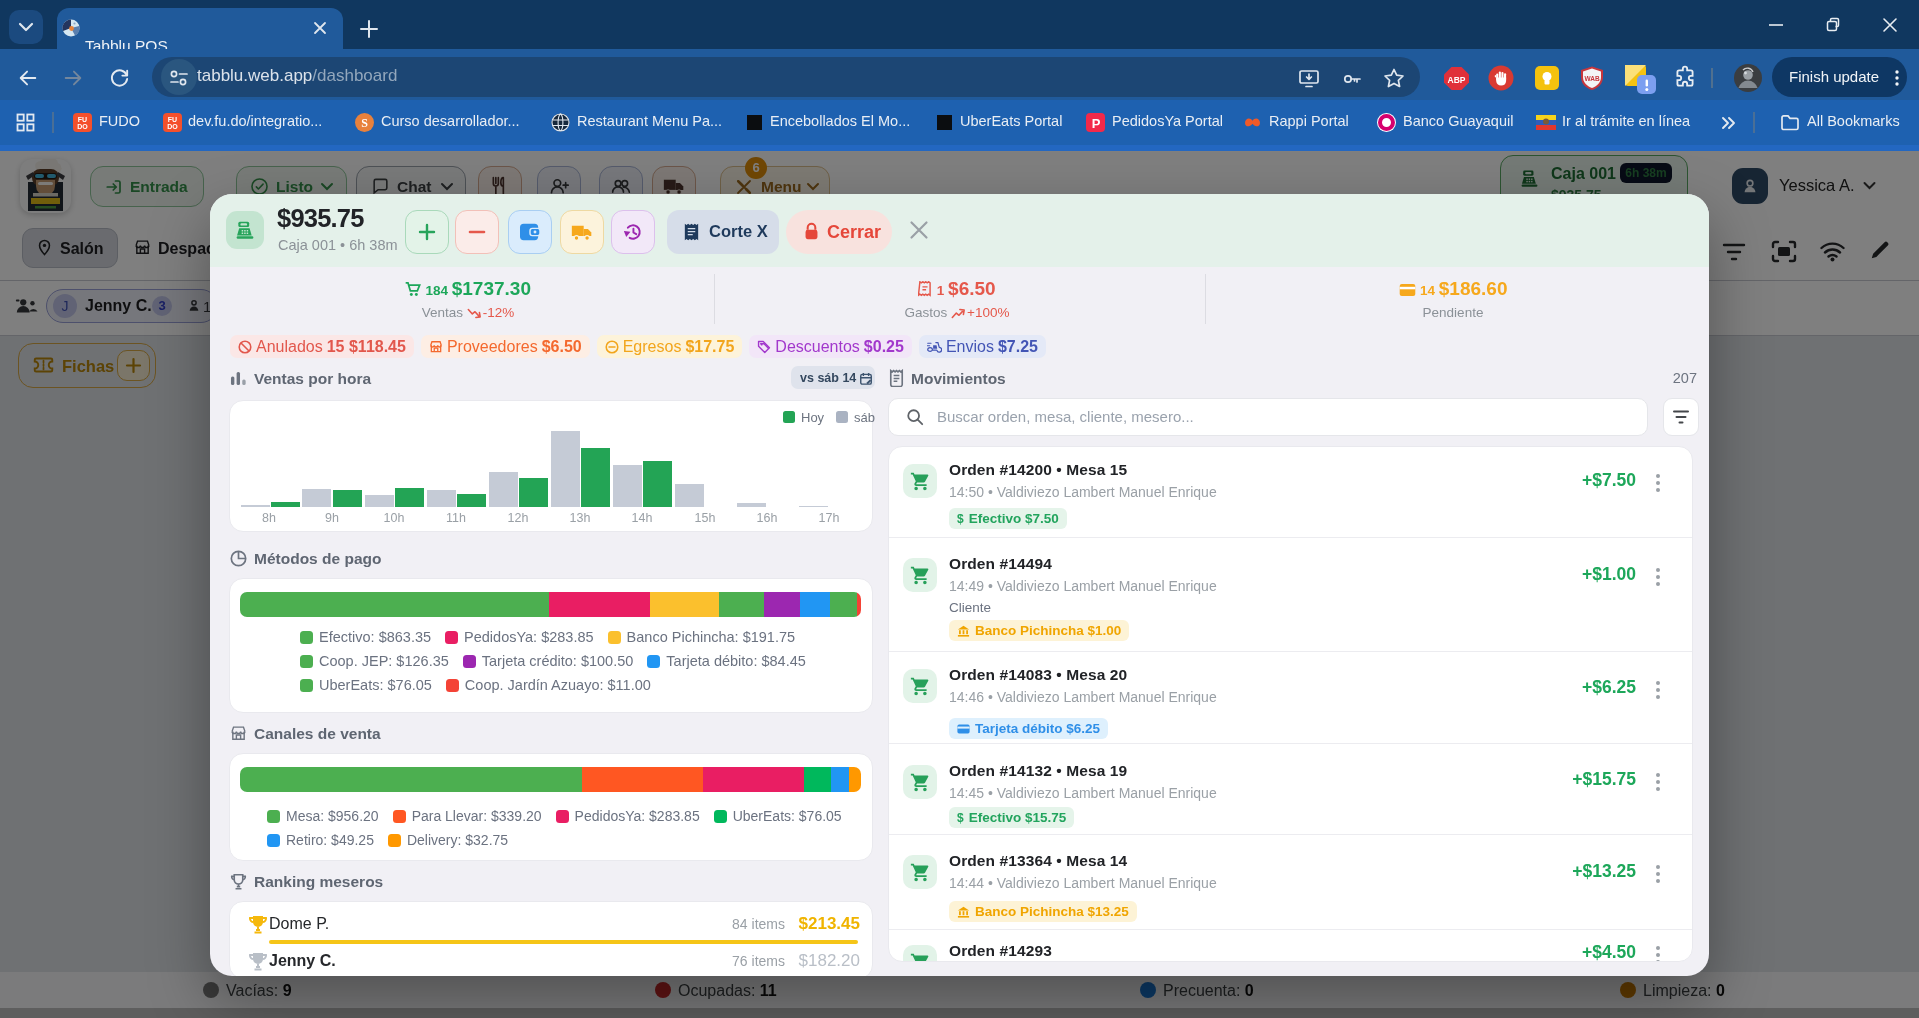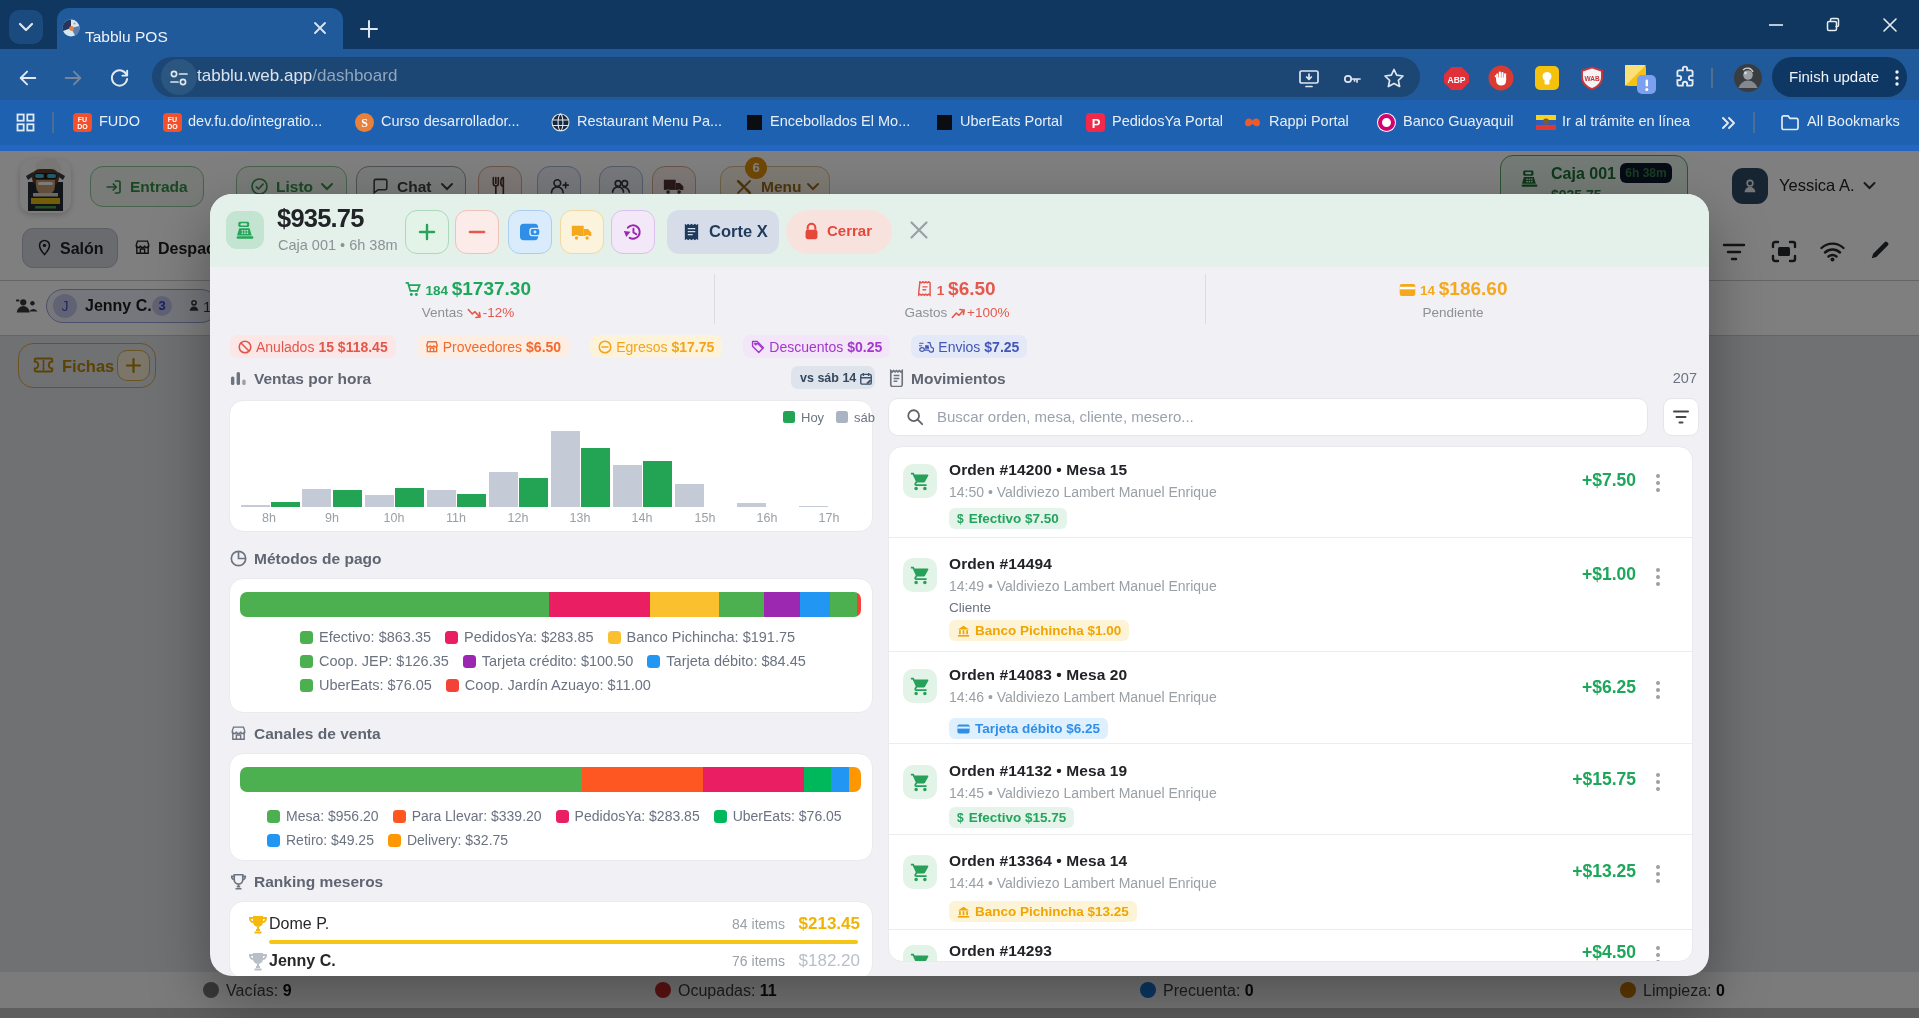--- a/index.html
+++ b/index.html
@@ -49,21 +49,21 @@
     </svg>
   </div>
   <div class="abs" id="tab">
     <svg class="abs" style="left:5px;top:11px" width="18" height="18" viewBox="0 0 18 18">
       <circle cx="9" cy="9" r="8.5" fill="#d5e7f2"></circle>
       <path d="M9 0.5 A8.5 8.5 0 0 0 1 12 L9 9 Z" fill="#24355e"></path>
       <path d="M13 16.5 A8.5 8.5 0 0 0 17.2 7 L9 9 Z" fill="#5a7fae"></path>
       <circle cx="9.5" cy="9.5" r="2.4" fill="#e8833a"></circle>
       <circle cx="12.5" cy="4.5" r="1.1" fill="#8aa8c8"></circle>
     </svg>
-    <span class="abs" style="left:28px;top:20px;font-size:15.5px;color:#eef2f6">Tabblu POS</span>
+    <span class="abs" style="left:28px;top:29px;font-size:15.5px;color:#eef2f6">Tabblu POS</span>
     <svg class="abs" style="left:255px;top:12px" width="16" height="16" viewBox="0 0 16 16">
       <path d="M3 3 L13 13 M13 3 L3 13" stroke="#dfe6ee" stroke-width="1.8" stroke-linecap="round"></path>
     </svg>
   </div>
   <svg class="abs" style="left:357px;top:17px" width="24" height="24" viewBox="0 0 24 24">
     <path d="M12 4 V20 M4 12 H20" stroke="#dfe6ee" stroke-width="2" stroke-linecap="round"></path>
   </svg>
 
   <svg class="abs" style="left:1765px;top:14px" width="22" height="22" viewBox="0 0 22 22">
     <path d="M4 11 H18" stroke="#e8edf2" stroke-width="1.6"></path>
@@ -473,21 +473,21 @@
       <g stroke="#d2dbe8" stroke-width="1.5">
         <path d="M6.5 8 h9 M6.5 11.5 h9 M6.5 15 h6"></path>
       </g>
     </svg>
     <span class="abs" style="left:499px;top:28px;font-size:16.5px;font-weight:bold;color:#1f3a5c">Corte X</span>
     <div class="abs" style="left:576px;top:16px;width:106px;height:44px;background:#f8e2de;border-radius:22px"></div>
     <svg class="abs" style="left:593px;top:28px" width="17" height="19" viewBox="0 0 20 22">
       <path d="M5.5 9 V6.5 a4.5 4.5 0 0 1 9 0 V9" fill="none" stroke="#e5473a" stroke-width="2.4"></path>
       <rect x="3" y="9" width="14" height="11" rx="2.5" fill="#e5473a"></rect>
     </svg>
-    <span class="abs" style="left:617px;top:28px;font-size:15px;font-weight:bold;color:#e5473a">Cerrar</span>
+    <span class="abs" style="left:617px;top:28px;font-size:18px;font-weight:bold;color:#e5473a">Cerrar</span>
     <svg class="abs" style="left:697px;top:24px" width="24" height="24" viewBox="0 0 24 24">
       <path d="M4.5 4.5 L19.5 19.5 M19.5 4.5 L4.5 19.5" stroke="#9aa0a6" stroke-width="2.2" stroke-linecap="round"></path>
     </svg>
 
     <div class="abs" style="left:160px;top:84px;width:196px;height:40px;text-align:center;white-space:nowrap">
       <svg style="display:inline;vertical-align:-2px" width="16" height="15" viewBox="0 0 24 22">
         <path d="M1 1 h3.5 l1 3.5 m0 0 L8 13 h10.5 L22 4.5 Z" fill="none" stroke="#1da75a" stroke-width="2.6"></path>
         <circle cx="9.5" cy="18.5" r="2.2" fill="#1da75a"></circle>
         <circle cx="17" cy="18.5" r="2.2" fill="#1da75a"></circle>
       </svg>
@@ -513,21 +513,21 @@
     <div class="abs" style="left:1145px;top:84px;width:196px;height:40px;text-align:center;white-space:nowrap">
       <svg style="display:inline;vertical-align:-2px" width="17" height="14" viewBox="0 0 24 19">
         <rect x="1" y="1" width="22" height="17" rx="3" fill="#f6a81c"></rect>
         <rect x="1" y="5" width="22" height="3.5" fill="#fff"></rect>
       </svg>
       <span style="font-size:13.5px;font-weight:bold;color:#f6a81c"> 14 </span>
       <span style="font-size:19px;font-weight:bold;color:#f6a81c">$186.60</span><br>
       <span style="font-size:13.5px;color:#8b9197;position:relative;top:3px">Pendiente</span>
     </div>
 
-    <div class="abs" style="left:20px;top:141px;height:23px;display:flex;gap:21px;font-size:14px;white-space:nowrap">
+    <div class="abs" style="left:20px;top:141px;height:23px;display:flex;gap:7px;font-size:16px;white-space:nowrap">
       <div style="display:flex;align-items:center;gap:4px;background:#fbe7e6;border-radius:7px;padding:0 8px;color:#e2574c">
         <svg width="14" height="14" viewBox="0 0 16 16">
           <circle cx="8" cy="8" r="6.6" fill="none" stroke="#e2574c" stroke-width="1.8"></circle>
           <path d="M3.4 3.4 L12.6 12.6" stroke="#e2574c" stroke-width="1.8"></path>
         </svg>
         Anulados <b>15 $118.45</b></div>
       <div style="display:flex;align-items:center;gap:4px;background:#fdeee4;border-radius:7px;padding:0 8px;color:#f4692e">
         <svg width="14" height="14" viewBox="0 0 24 24">
           <path d="M3 9 L5 3 h14 l2 6 M4 9 v11 h16 V9 M9 20 v-6 h6 v6" fill="none" stroke="#f4692e" stroke-width="2.2"></path>
           <path d="M3 9 c0 1.6 1.3 3 3 3 s3-1.4 3-3 c0 1.6 1.3 3 3 3 s3-1.4 3-3 c0 1.6 1.3 3 3 3 s3-1.4 3-3" fill="none" stroke="#f4692e" stroke-width="2.2"></path>

